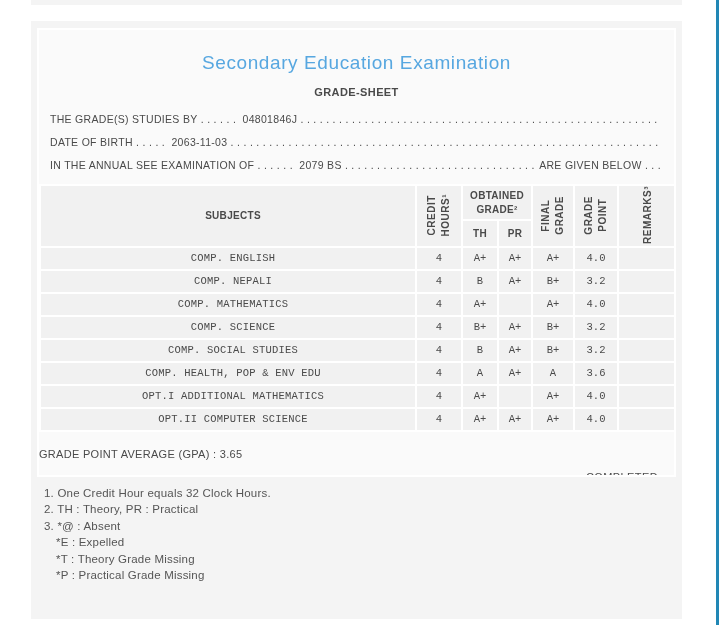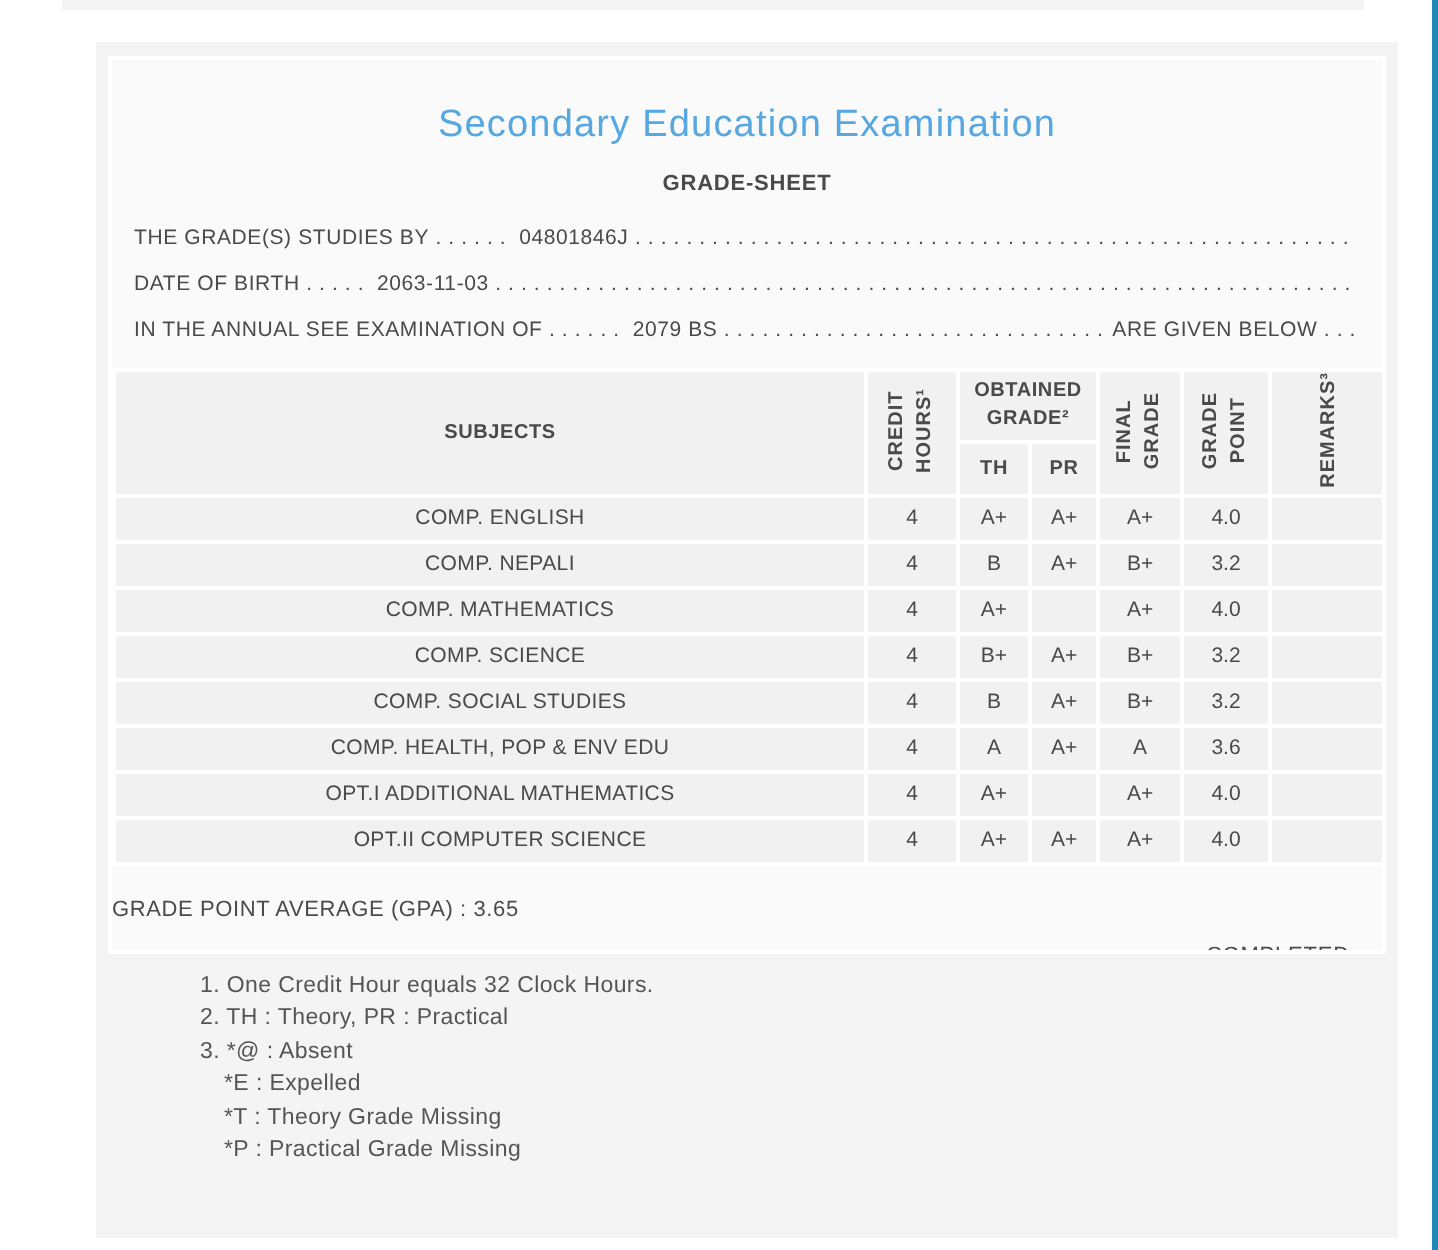--- a/index.html
+++ b/index.html
@@ -15,21 +15,21 @@
     position: absolute; top: 0; right: 0;
     width: 3px; height: 625px;
     background: #2187b5;
   }
   .top-edge {
     position: absolute; top: 0; left: 31px;
     width: 651px; height: 5px;
     background: #f4f4f4;
   }
   .outer-panel {
-    position: absolute; top: 21px; left: 48px;
+    position: absolute; top: 21px; left: 31px;
     width: 651px; height: 598px;
     background: #f4f4f4;
     padding: 7px 6px 0 6px;
   }
   .inner-card {
     width: 639px; height: 449px;
     background: #fafafa;
     border: 2px solid #ffffff;
     overflow: hidden;
   }
@@ -77,21 +77,21 @@
     font-size: 10.5px;
     color: #4a4a4a;
     vertical-align: middle;
     text-align: center;
     overflow: hidden;
   }
   table.grades th { font-weight: 700; font-size: 10px; letter-spacing: 0.3px; margin-top: 40px; }
   th.subjects-h, td.subject-c { text-align: left; padding-left: 10px; letter-spacing: 0.2px; }
   tr.hdr-top th { height: 30px; }
   tr.hdr-sub th { height: 22px; }
-  tr.data-row td { height: 21px; }
+  tr.data-row td { height: 21px; font-family: Liberation Mono, monospace; }
   .vlabel {
     writing-mode: vertical-rl;
     transform: rotate(180deg);
     display: inline-block;
     line-height: 1.4;
     letter-spacing: 0.5px;
     white-space: nowrap;
   }
   .obtained-h { line-height: 1.35; padding: 0 6px; }
 
@@ -109,21 +109,20 @@
     padding-right: 16px;
     font-size: 11px;
     letter-spacing: 0.4px;
     line-height: 14px;
   }
   .footnotes {
     margin-top: 8px;
     padding-left: 7px;
     font-size: 11.5px;
     color: #555555;
-    margin-left: 39px;
   }
   .footnote { line-height: 16.4px; letter-spacing: 0.2px; }
   .footnote.indent { padding-left: 12px; }
 </style>
 </head>
 <body>
 
 <div class="top-edge"></div>
 <div class="right-accent"></div>
 

